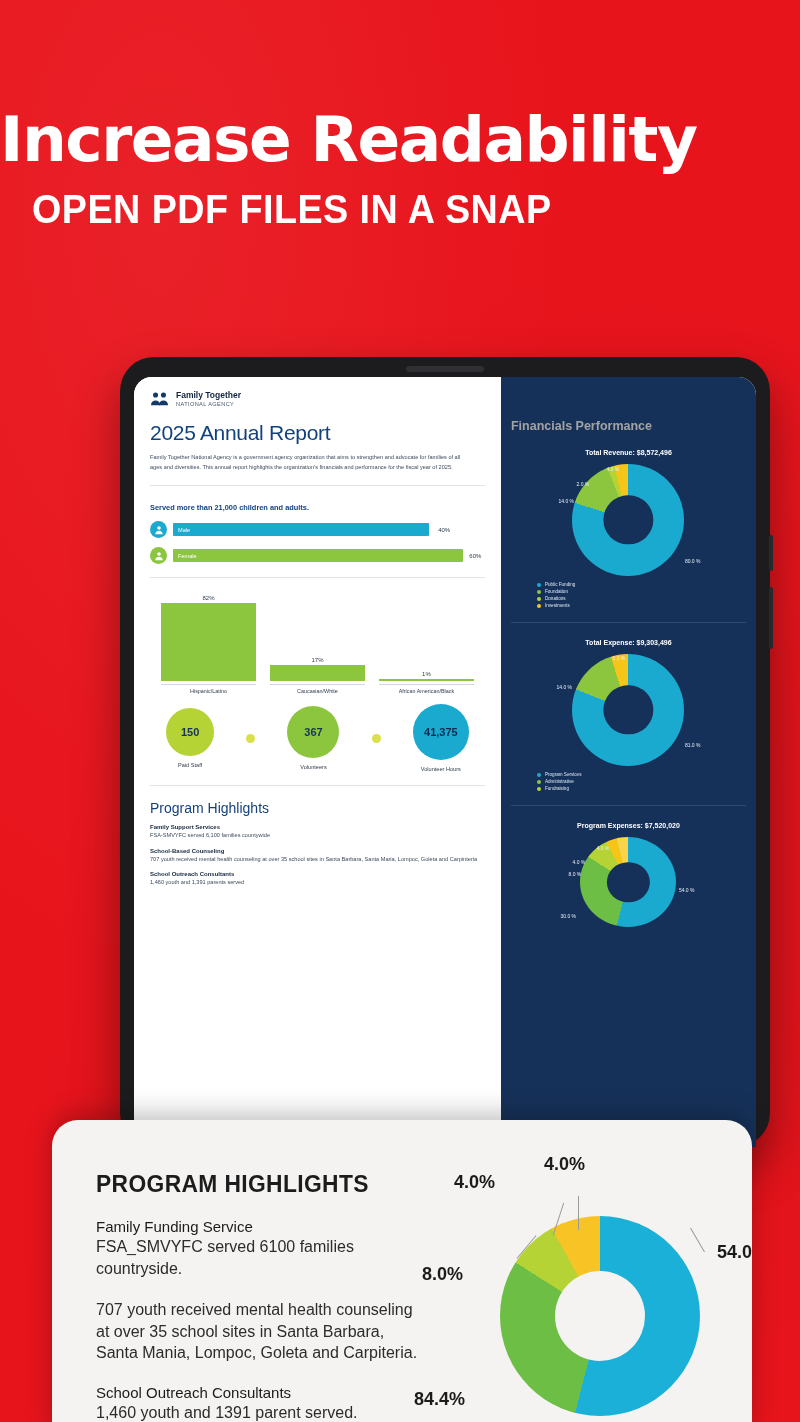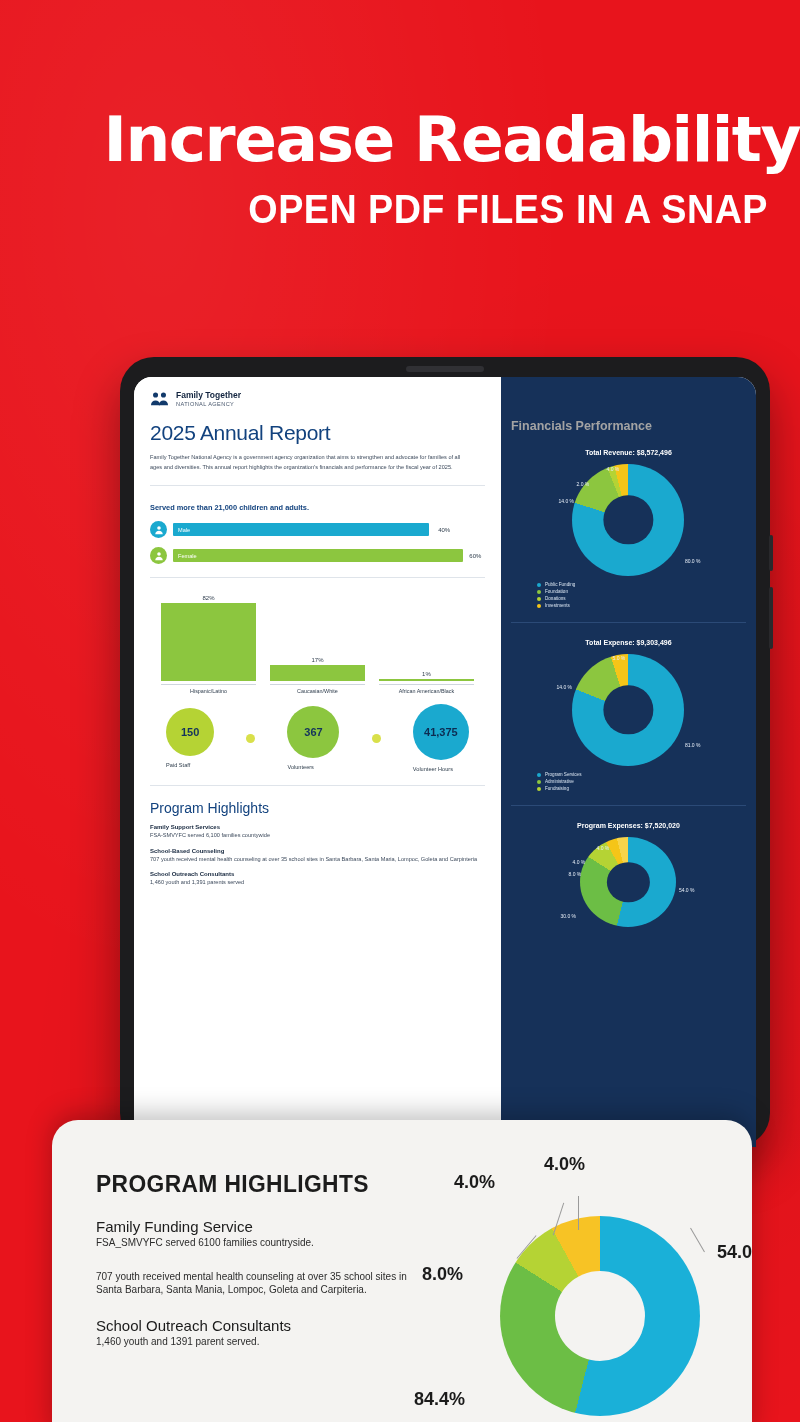--- a/index.html
+++ b/index.html
@@ -18,21 +18,21 @@
     background:
       radial-gradient(ellipse at 20% 15%, rgba(255,255,255,0.055), rgba(255,255,255,0) 45%),
       radial-gradient(ellipse at 80% 60%, rgba(0,0,0,0.07), rgba(0,0,0,0) 50%),
       radial-gradient(ellipse at 45% 95%, rgba(0,0,0,0.10), rgba(0,0,0,0) 55%);
     pointer-events: none;
   }
 
   
   .headline-wrap {
     position: absolute; top: 108px; left: 0; right: 0;
-    text-align: right;
+    text-align: left;
   }
   .headline {
     color: #ffffff;
     font-size: 63px;
     font-weight: bold;
     letter-spacing: -1.5px;
     line-height: 1.02;
     font-family: "DejaVu Sans", sans-serif;
   }
   .subheadline {
@@ -135,21 +135,21 @@
   .colbar .rect { background: #8cc63f; width: 100%; }
   .colbar .lbl {
     font-size: 5.4px; color: #2f3d4d; margin-top: 3px;
     border-top: 1px solid #cfd6de; padding-top: 3px;
   }
 
   .circles {
     margin-top: 10px;
     display: flex; align-items: center; justify-content: space-around;
   }
-  .circle-item { }
+  .circle-item { text-align: center; }
   .circle {
     border-radius: 50%;
     display: flex; align-items: center; justify-content: center;
     color: #14325c; font-size: 11px; font-weight: bold;
     margin: 0 auto;
   }
   .circle.c1 { width: 48px; height: 48px; background: #b5d334; }
   .circle.c2 { width: 52px; height: 52px; background: #8cc63f; }
   .circle.c3 { width: 56px; height: 56px; background: #1aa9cf; color:#0d2c52; }
   .circle-lbl { font-size: 5.6px; color: #32404f; margin-top: 6px; }
@@ -203,21 +203,21 @@
     overflow: hidden;
   }
   .bc-title {
     font-size: 24px; font-weight: bold; color: #1c1c1c;
     letter-spacing: 0.4px;
     font-family: "Liberation Sans Narrow", "Liberation Sans", sans-serif;
     transform: scaleX(0.95); transform-origin: left center;
   }
   .bc-item { margin-top: 20px; max-width: 330px; }
   .bc-h { font-size: 15px; color: #1b1b1b; font-weight: normal; }
-  .bc-p { font-size: 10px; color: #2c2c2c; line-height: 1.35; margin-top: 1px; }
+  .bc-p { font-size: 16px; color: #2c2c2c; line-height: 1.35; margin-top: 1px; }
 
   .bc-donut-wrap {
     position: absolute; right: 52px; top: 96px;
     width: 200px; height: 200px;
   }
   .bc-donut { width: 200px; height: 200px; border-radius: 50%; position: relative; }
   .bc-donut::after {
     content:""; position:absolute; left:50%; top:50%; transform:translate(-50%,-50%);
     width: 45%; height: 45%; border-radius: 50%; background: #f4f3f1;
   }

